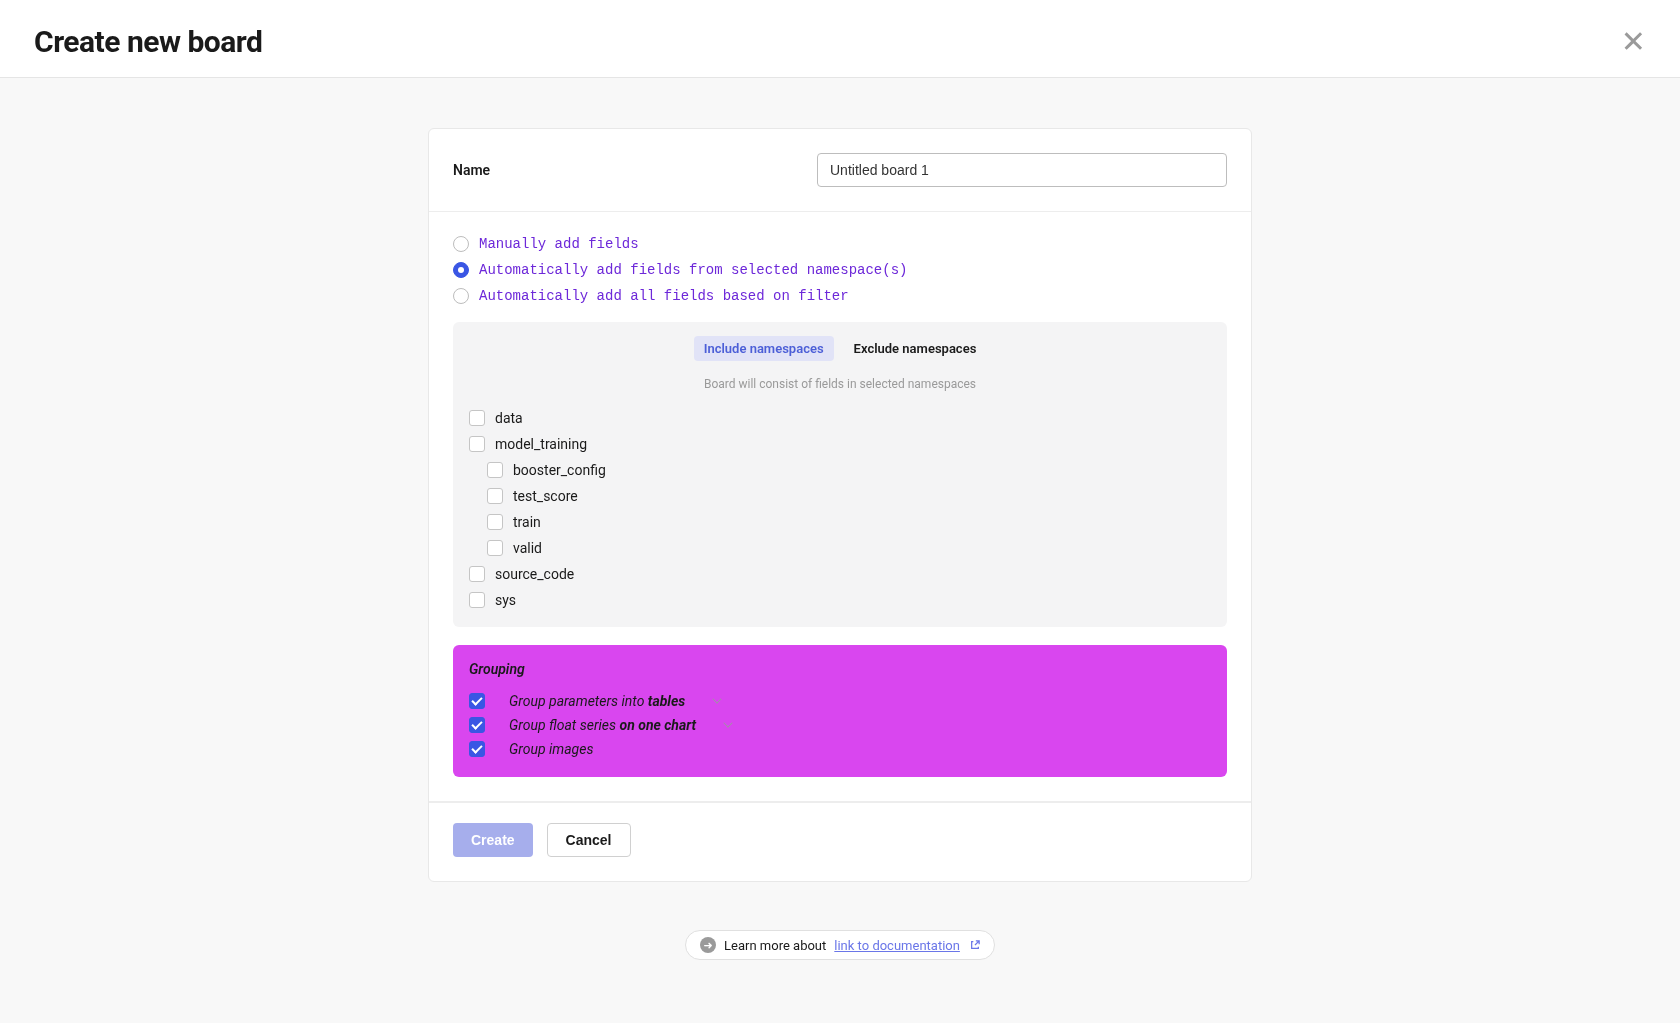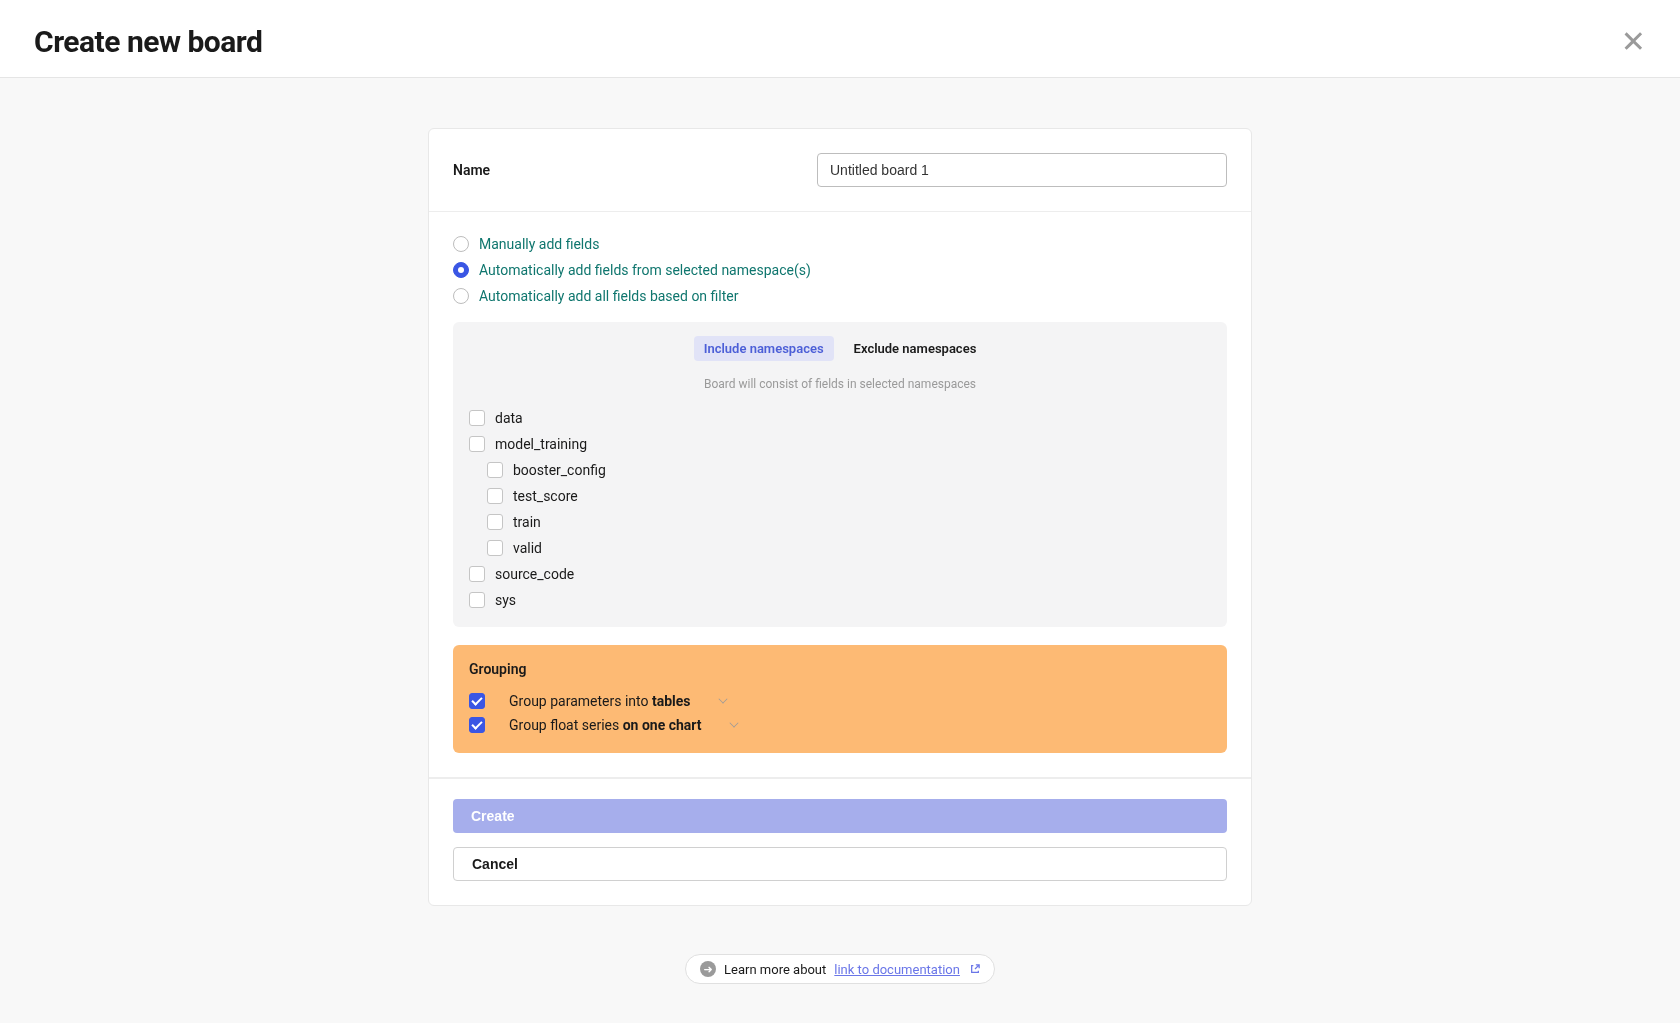--- a/index.html
+++ b/index.html
@@ -98,21 +98,21 @@
   }
   .radio.selected::after {
     content: '';
     position: absolute;
     top: 50%; left: 50%;
     width: 6px; height: 6px;
     background: #fff;
     border-radius: 50%;
     transform: translate(-50%, -50%);
   }
-  .radio-label { font-size: 14px; color: #0f766e; }
+  .radio-label { font-size: 14px; color: #6d28d9; font-family: Liberation Mono, monospace; }
   
   .ns-panel {
     background: #f4f4f5;
     border-radius: 6px;
     margin-top: 18px;
     padding: 14px 16px 14px 16px;
   }
   .ns-tabs {
     display: flex;
     justify-content: center;
@@ -164,24 +164,25 @@
     content: '';
     position: absolute;
     left: 4px; top: 1px;
     width: 4px; height: 8px;
     border: solid #fff;
     border-width: 0 2px 2px 0;
     transform: rotate(45deg);
   }
   
   .grouping-panel {
-    background: #fdba74;
+    background: #d946ef;
     border-radius: 6px;
     margin-top: 18px;
     padding: 16px;
+    font-style: italic;
   }
   .grouping-title {
     font-size: 14px;
     font-weight: 600;
     margin-bottom: 12px;
   }
   .grouping-item {
     display: flex;
     align-items: center;
     gap: 24px;
@@ -197,21 +198,20 @@
     margin-left: 4px;
     position: relative;
     top: -2px;
   }
   
   .footer {
     padding: 20px 24px 24px 24px;
     display: flex;
     gap: 14px;
     border-top: 1px solid #ededed;
-    flex-direction: column;
   }
   .btn {
     height: 34px;
     padding: 0 18px;
     border-radius: 4px;
     font-size: 14px;
     font-weight: 600;
     cursor: pointer;
     display: inline-flex;
     align-items: center;
@@ -351,20 +351,24 @@
           </div>
 
           <div class="grouping-item">
             <div class="checkbox checked"></div>
             <span>
               <span>Group float series </span><b>on one chart</b>
             </span>
             <span class="chev"></span>
           </div>
 
+          <div class="grouping-item">
+            <div class="checkbox checked"></div>
+            <span>Group images</span>
+          </div>
         </div>
 
       </div>
     </div>
 
     <div class="footer">
       <button class="btn btn-primary">Create</button>
       <button class="btn btn-secondary">Cancel</button>
     </div>
 

